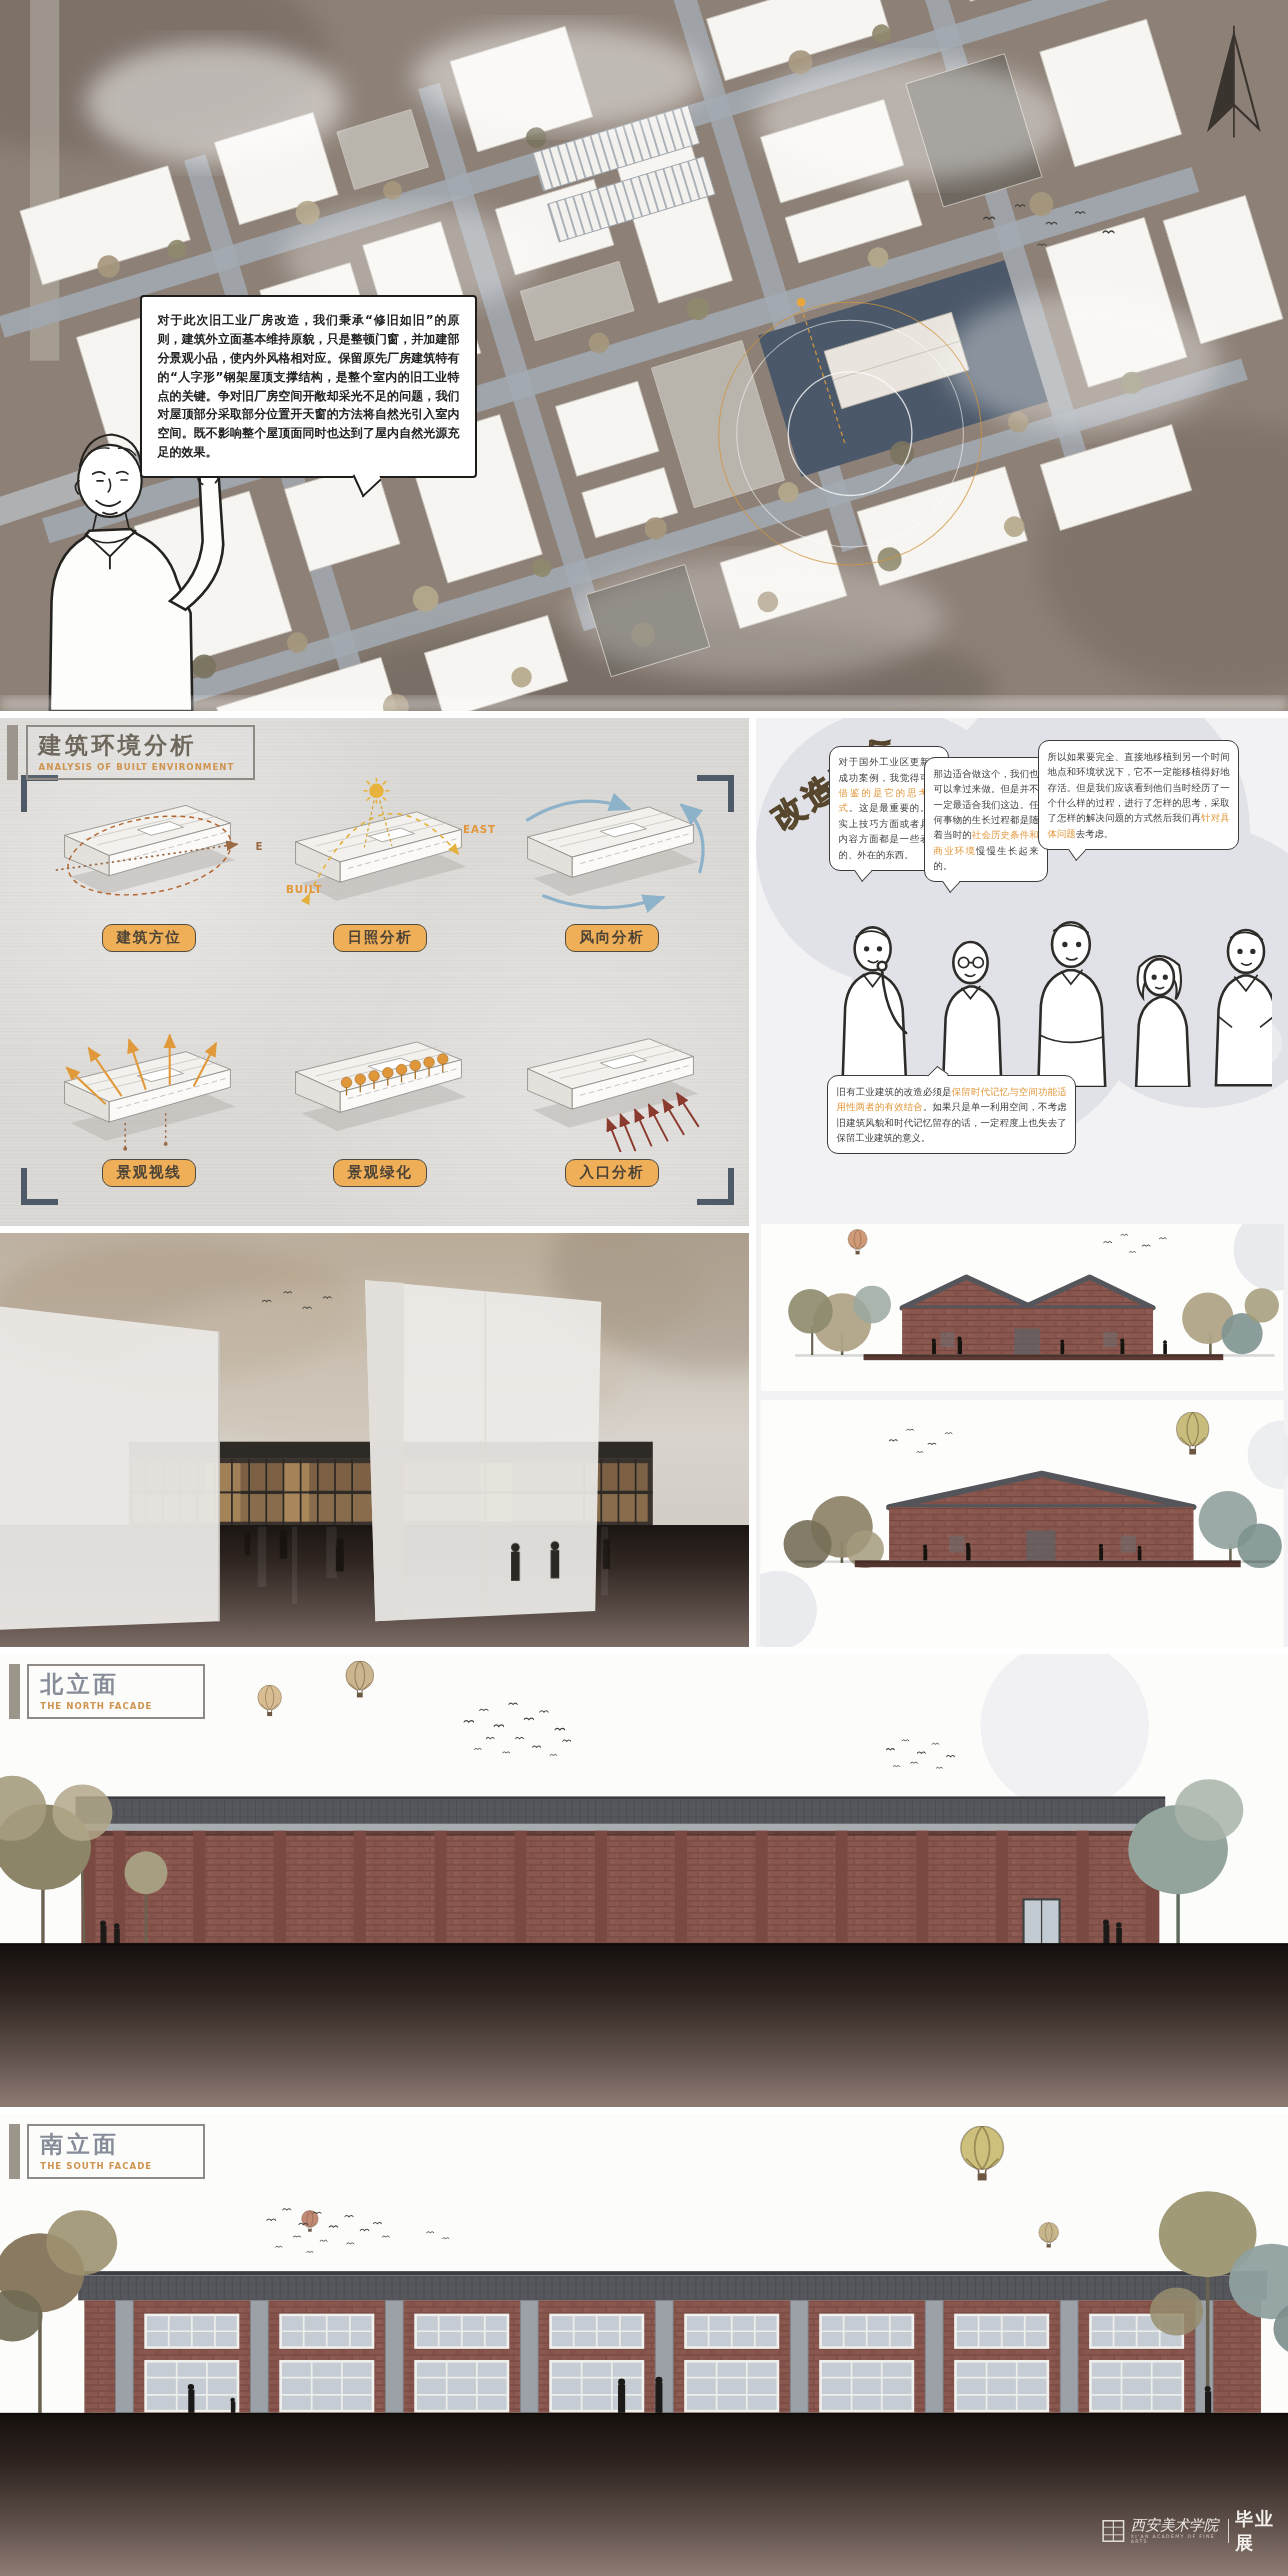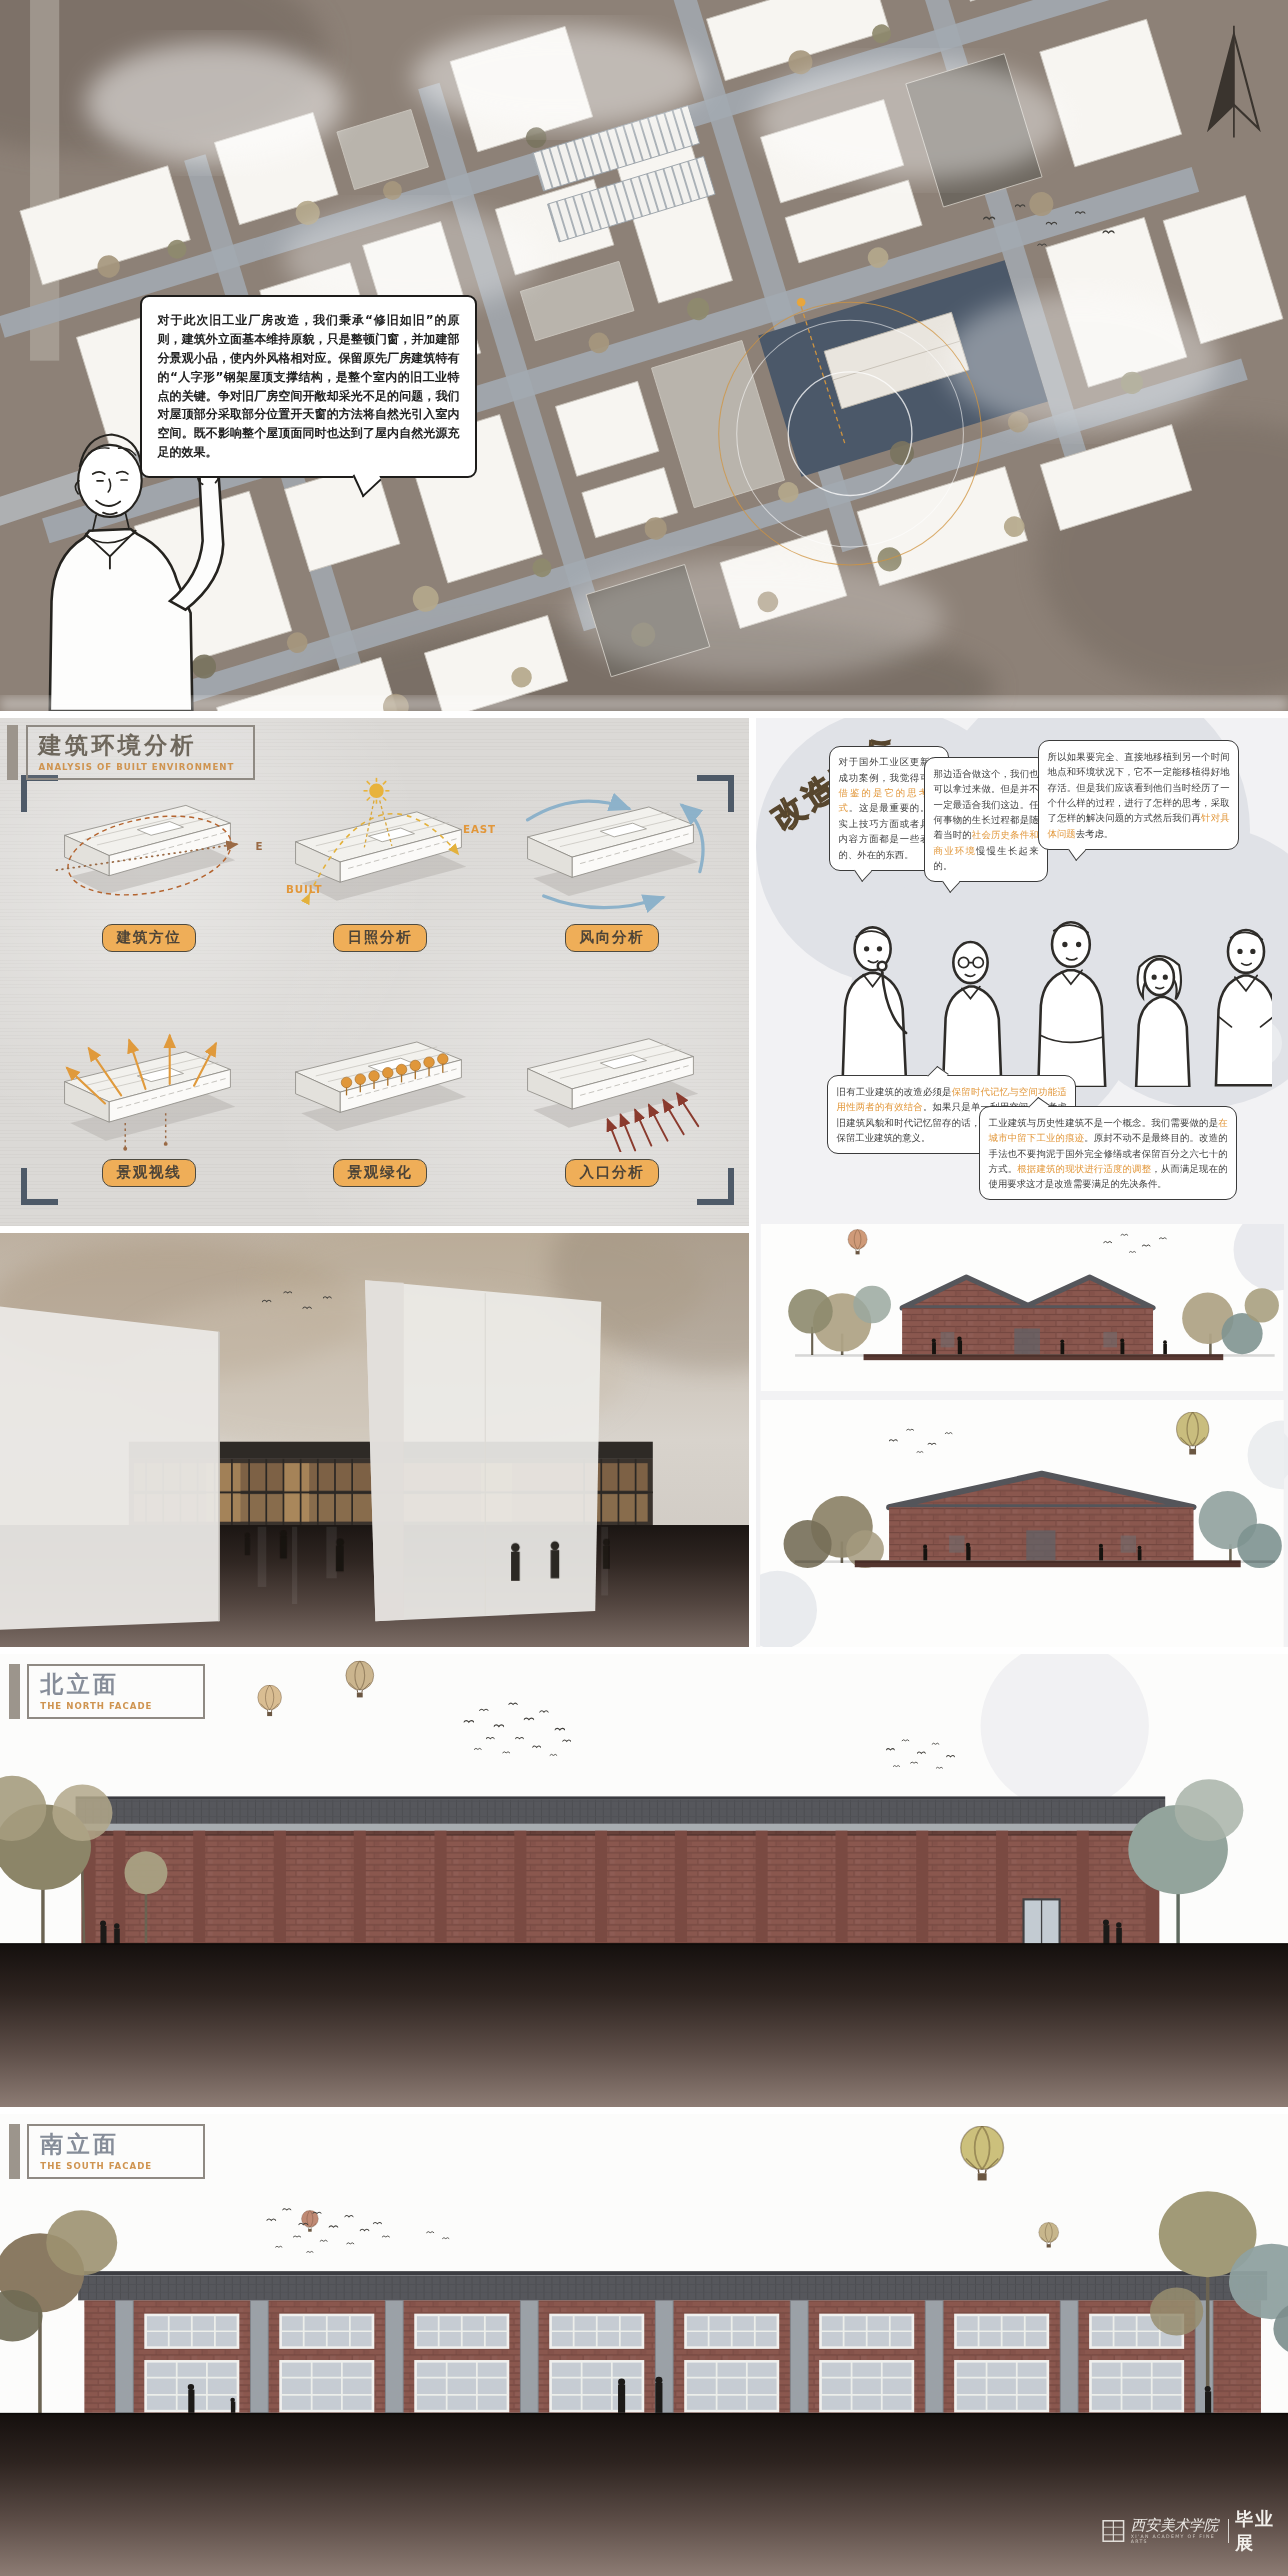--- a/index.html
+++ b/index.html
@@ -22,21 +22,21 @@
 
   
   .sec-header{position:absolute;display:flex;align-items:stretch;z-index:5;}
   .hbar{width:11px;background:#9c958c;margin-right:7.7px;}
   .hbox{border:2.6px solid #8f8a83;padding:6px 19px 6px 11px;min-width:144px;background:rgba(255,255,255,.06);}
   .htitle{font-size:23px;font-weight:bold;letter-spacing:3.4px;line-height:1.1;}
   .hsub{font-size:8.6px;font-weight:bold;letter-spacing:1px;color:#cf9450;margin-top:3.4px;}
   .t-warm{color:#6e675c;} .t-cool{color:#868d99;}
 
   
-  .speech{position:absolute;background:#fff;border:2.6px solid #1d1c1a;border-radius:9px;
+  .speech{position:absolute;background:#fff;border:2.6px solid #1d1c1a;border-radius:4px;
           padding:13.7px 15.5px;text-align:justify;z-index:6;}
   .speech .tail{position:absolute;width:22px;height:22px;background:#fff;
           border-right:2.6px solid #1d1c1a;border-bottom:2.6px solid #1d1c1a;
           transform:rotate(65deg) skewX(18deg);bottom:-13.7px;left:213px;}
   #plan-bubble{left:140px;top:295px;width:302px;font-size:12px;font-weight:bold;line-height:1.58;color:#222;}
 
   .bubble{position:absolute;background:#fff;border:1.7px solid #3b3b3b;border-radius:11px;
           padding:7.7px 8.6px;font-size:9.4px;line-height:1.64;color:#3c3c3c;text-align:justify;z-index:8;}
   .bubble .hl{color:#e2973a;}
   .bubble .tl{position:absolute;width:13px;height:13px;background:#fff;}
@@ -561,24 +561,20 @@
       <i class="tl down" style="left:19px"></i>
     </div>
     <div class="bubble" style="left:282px;top:22px;width:182px">
       <span><span>所以如果要完全、直接地移植到另一个时间地点和环境状况下，它不一定能移植得好地存活。但是我们应该看到他们当时经历了一个什么样的过程，进行了怎样的思考，采取了怎样的解决问题的方式然后我们再</span><span class="hl">针对具体问题</span><span>去考虑。</span></span>
       <i class="tl down" style="left:31px"></i>
     </div>
     <div class="bubble" style="left:71px;top:357px;width:230px">
       <span><span>旧有工业建筑的改造必须是</span><span class="hl">保留时代记忆与空间功能适用性两者的有效结合</span><span>。如果只是单一利用空间，不考虑旧建筑风貌和时代记忆留存的话，一定程度上也失去了保留工业建筑的意义。</span></span>
       <i class="tl up" style="left:103px"></i>
     </div>
-    <div class="bubble" style="left:223px;top:388px;width:239px">
-      <span><span>工业建筑与历史性建筑不是一个概念。我们需要做的是</span><span class="hl">在城市中留下工业的痕迹</span><span>。原封不动不是最终目的。改造的手法也不要拘泥于国外完全修缮或者保留百分之六七十的方式。</span><span class="hl">根据建筑的现状进行适度的调整</span><span>，从而满足现在的使用要求这才是改造需要满足的先决条件。</span></span>
-      <i class="tl up" style="left:52px"></i>
-    </div>
 
     <svg style="position:absolute;left:4.3px;top:506px" width="524" height="167" viewBox="0 0 610 195">
       <rect width="610" height="195" fill="#fdfdfc"></rect>
       <circle cx="600" cy="30" r="48" fill="#e9eaee"></circle>
       <g>
         <use href="#bird" x="400" y="18" width="10" height="6"></use>
           <use href="#bird" x="420" y="10" width="9" height="5"></use>
         <use href="#bird" x="445" y="22" width="10" height="6"></use>
           <use href="#bird" x="465" y="14" width="9" height="5"></use>
         <use href="#bird" x="430" y="30" width="8" height="5"></use>

